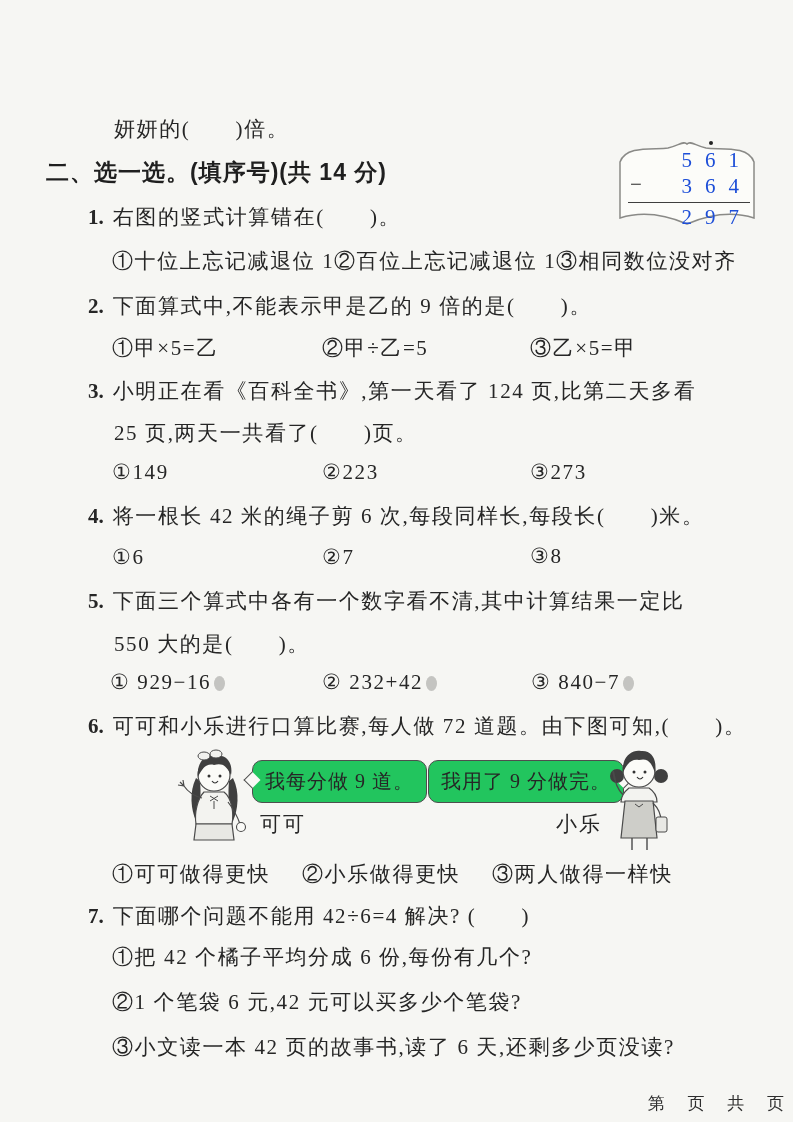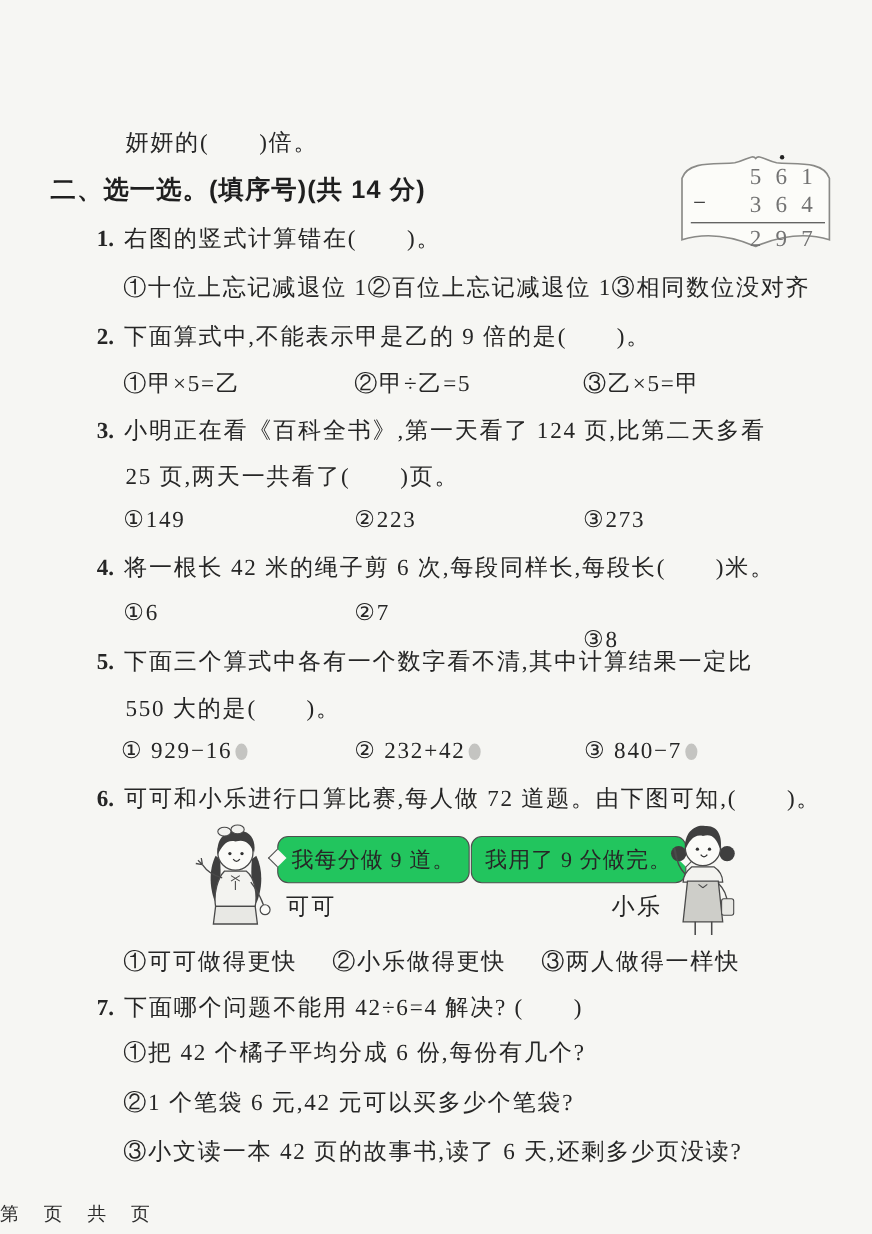--- a/index.html
+++ b/index.html
@@ -10,33 +10,33 @@
   }
   .line{position:absolute;white-space:nowrap;font-size:21px;letter-spacing:1.6px;line-height:28px;}
   .qnum{font-weight:700;margin-right:9px;letter-spacing:0;}
   .sechead{position:absolute;white-space:nowrap;font-family:"Liberation Sans",sans-serif;
     font-weight:700;font-size:23px;letter-spacing:1px;color:#1f1f1f;}
   .opt{position:absolute;white-space:nowrap;font-size:21px;letter-spacing:1.6px;line-height:28px;}
   .blob{display:inline-block;width:11px;height:15px;border-radius:50%;background:#c4c4c1;margin-left:3px;vertical-align:-2px;}
   
   .book{position:absolute;left:612px;top:136px;width:150px;height:100px;}
   .book svg{position:absolute;left:0;top:0;}
-  .calcrow{position:absolute;right:10px;font-size:21px;letter-spacing:13px;color:#737373;}
+  .calcrow{position:absolute;right:10px;font-size:21px;letter-spacing:13px;color:#1d4ed8;}
   .calcsign{position:absolute;left:18px;top:36px;font-size:21px;color:#2e2e2e;}
   .calcrule{position:absolute;left:16px;right:12px;top:66px;border-top:1.7px solid #3f3f3f;}
   .calcdot{position:absolute;right:49px;top:5px;width:4px;height:4px;border-radius:50%;background:#222;}
   
   .bubble{position:absolute;border:1.6px solid #4e4e4e;border-radius:10px;background:#22c55e;
     padding:7px 12px;font-size:20px;letter-spacing:1px;white-space:nowrap;}
   .tail{position:absolute;width:11px;height:11px;background:#f9f9f6;}
   .tail-left{left:-7px;top:13px;border-left:1.6px solid #4e4e4e;border-bottom:1.6px solid #4e4e4e;transform:rotate(45deg);}
   .tail-right{right:-7px;top:13px;border-right:1.6px solid #4e4e4e;border-top:1.6px solid #4e4e4e;transform:rotate(45deg);}
   .charlabel{position:absolute;font-size:21px;letter-spacing:2px;}
   .girl{position:absolute;}
-  .footer{position:absolute;left:0;right:0;top:1092px;text-align:left;
+  .footer{position:absolute;left:0;right:0;top:1092px;text-align:right;
     font-family:"Liberation Sans",sans-serif;font-size:17px;letter-spacing:9px;color:#2e2e2e;}
 </style>
 </head>
 <body>
 
 <div class="page">
 
   <div class="line" style="left:114px;top:115px">妍妍的(　　)倍。</div>
 
   <div class="sechead" style="left:46px;top:157px">二、选一选。(填序号)(共 14 分)</div>
@@ -80,21 +80,21 @@
     <span class="opt" style="left:322px;top:458px">②223</span>
     <span class="opt" style="left:530px;top:458px">③273</span>
   </div>
 
   <div class="line" style="left:88px;top:502px">
     <span class="qnum">4.</span><span>将一根长 42 米的绳子剪 6 次,每段同样长,每段长(　　)米。</span>
   </div>
   <div>
     <span class="opt" style="left:112px;top:543px">①6</span>
     <span class="opt" style="left:322px;top:543px">②7</span>
-    <span class="opt" style="left:530px;top:567px">③8</span>
+    <span class="opt" style="left:530px;top:542px">③8</span>
   </div>
 
   <div class="line" style="left:88px;top:587px">
     <span class="qnum">5.</span><span>下面三个算式中各有一个数字看不清,其中计算结果一定比</span>
   </div>
   <div class="line" style="left:114px;top:630px">550 大的是(　　)。</div>
   <div>
     <span class="opt" style="left:110px;top:668px"><span>① 929−16</span><span class="blob"></span></span>
     <span class="opt" style="left:322px;top:668px"><span>② 232+42</span><span class="blob"></span></span>
     <span class="opt" style="left:531px;top:668px"><span>③ 840−7</span><span class="blob"></span></span>

